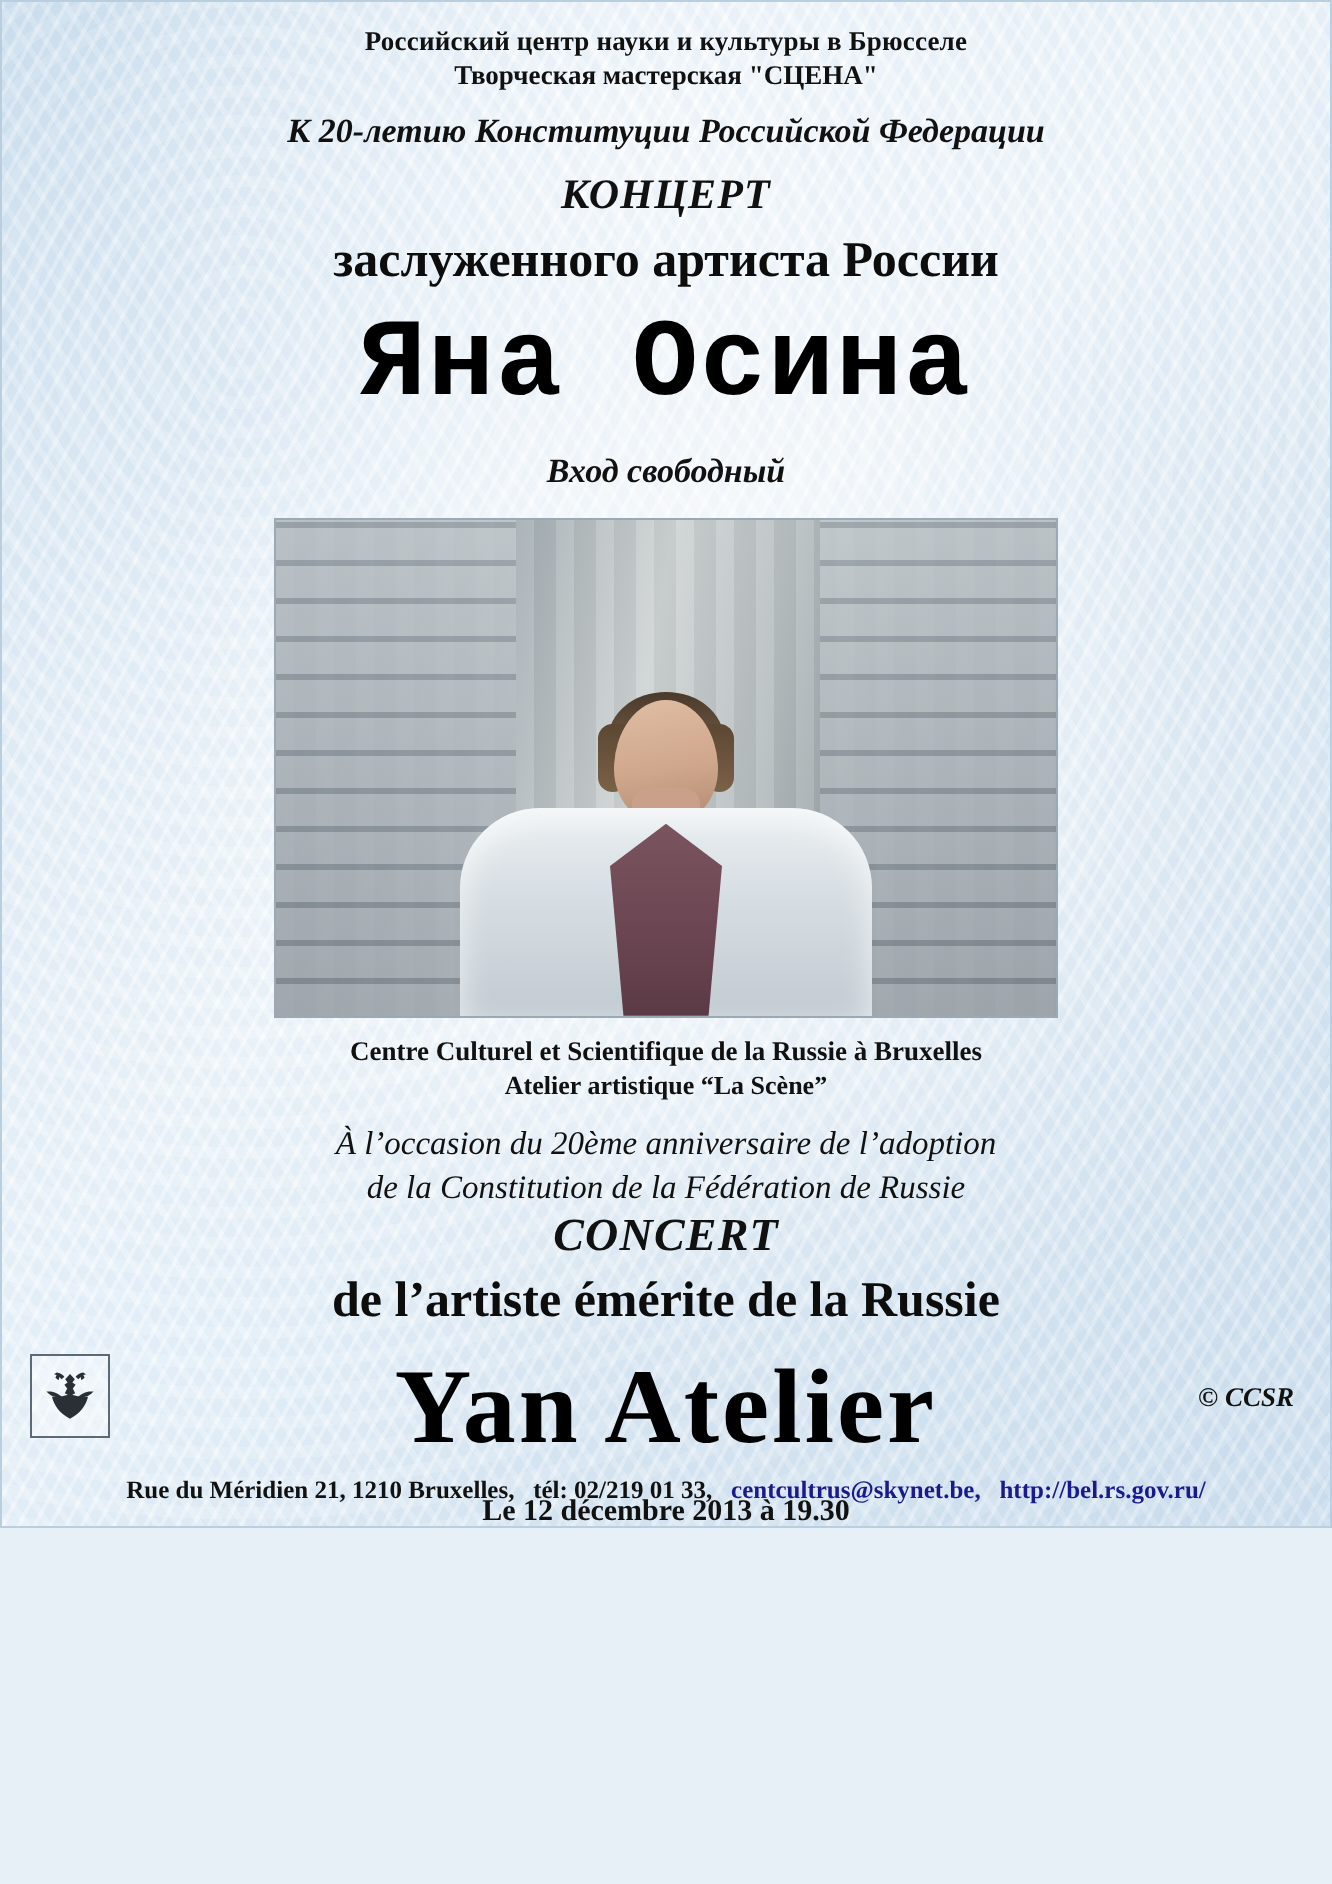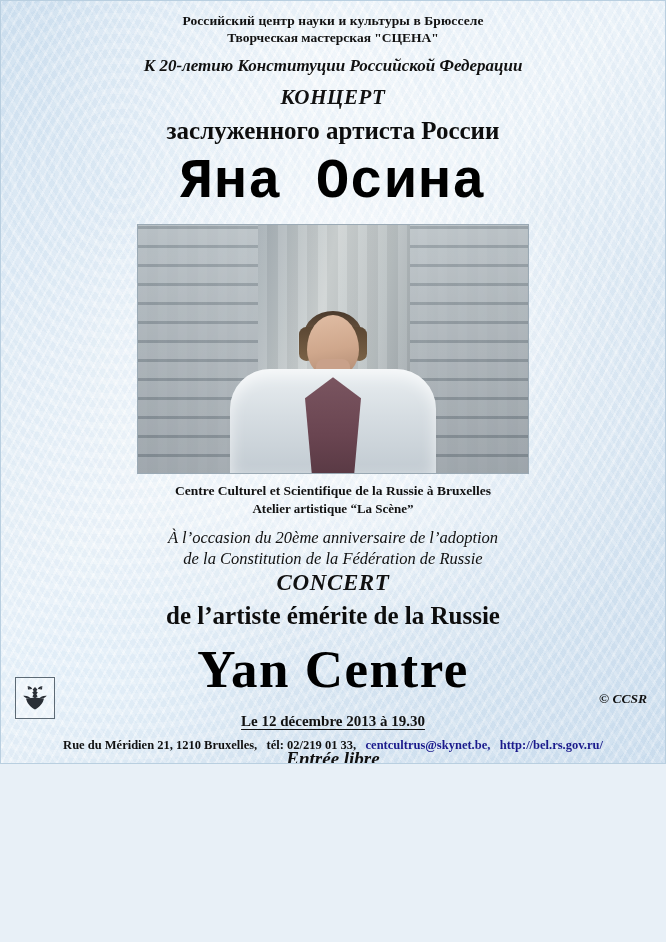--- a/index.html
+++ b/index.html
@@ -334,20 +334,21 @@
 
     <div class="anniversary-ru line">К 20-летию Конституции Российской Федерации</div>
 
     <div class="concert-ru line">КОНЦЕРТ</div>
 
     <div class="artist-title-ru line">заслуженного артиста России</div>
 
     <div class="artist-name-ru line">Яна Осина</div>
 
 
+    <div class="free-ru line">Вход свободный</div>
 
     <div class="photo-wrap">
       <div class="photo">
         <div class="photo-stripes"></div>
         <div class="photo-blocks"></div>
         <div class="photo-blocks right"></div>
         <div class="figure">
           <div class="hair"></div>
           <div class="hair-side"></div>
           <div class="hair-side r"></div>
@@ -364,21 +365,21 @@
 
     <div class="anniversary-fr line">
       <div>À l’occasion du 20ème anniversaire de l’adoption</div>
       <div>de la Constitution de la Fédération de Russie</div>
     </div>
 
     <div class="concert-fr line">CONCERT</div>
 
     <div class="artist-title-fr line">de l’artiste émérite de la Russie</div>
 
-    <div class="artist-name-fr line">Yan  Centre</div>
+    <div class="artist-name-fr line">Yan  Atelier</div>
 
     <div class="date-fr line">Le 12 décembre 2013 à 19.30</div>
 
     <div class="free-fr line">Entrée libre</div>
 
   </div>
 
   <div class="emblem">
     <svg width="30" height="32" viewBox="0 0 30 32" aria-hidden="true">
       <g fill="#2a2f36">

